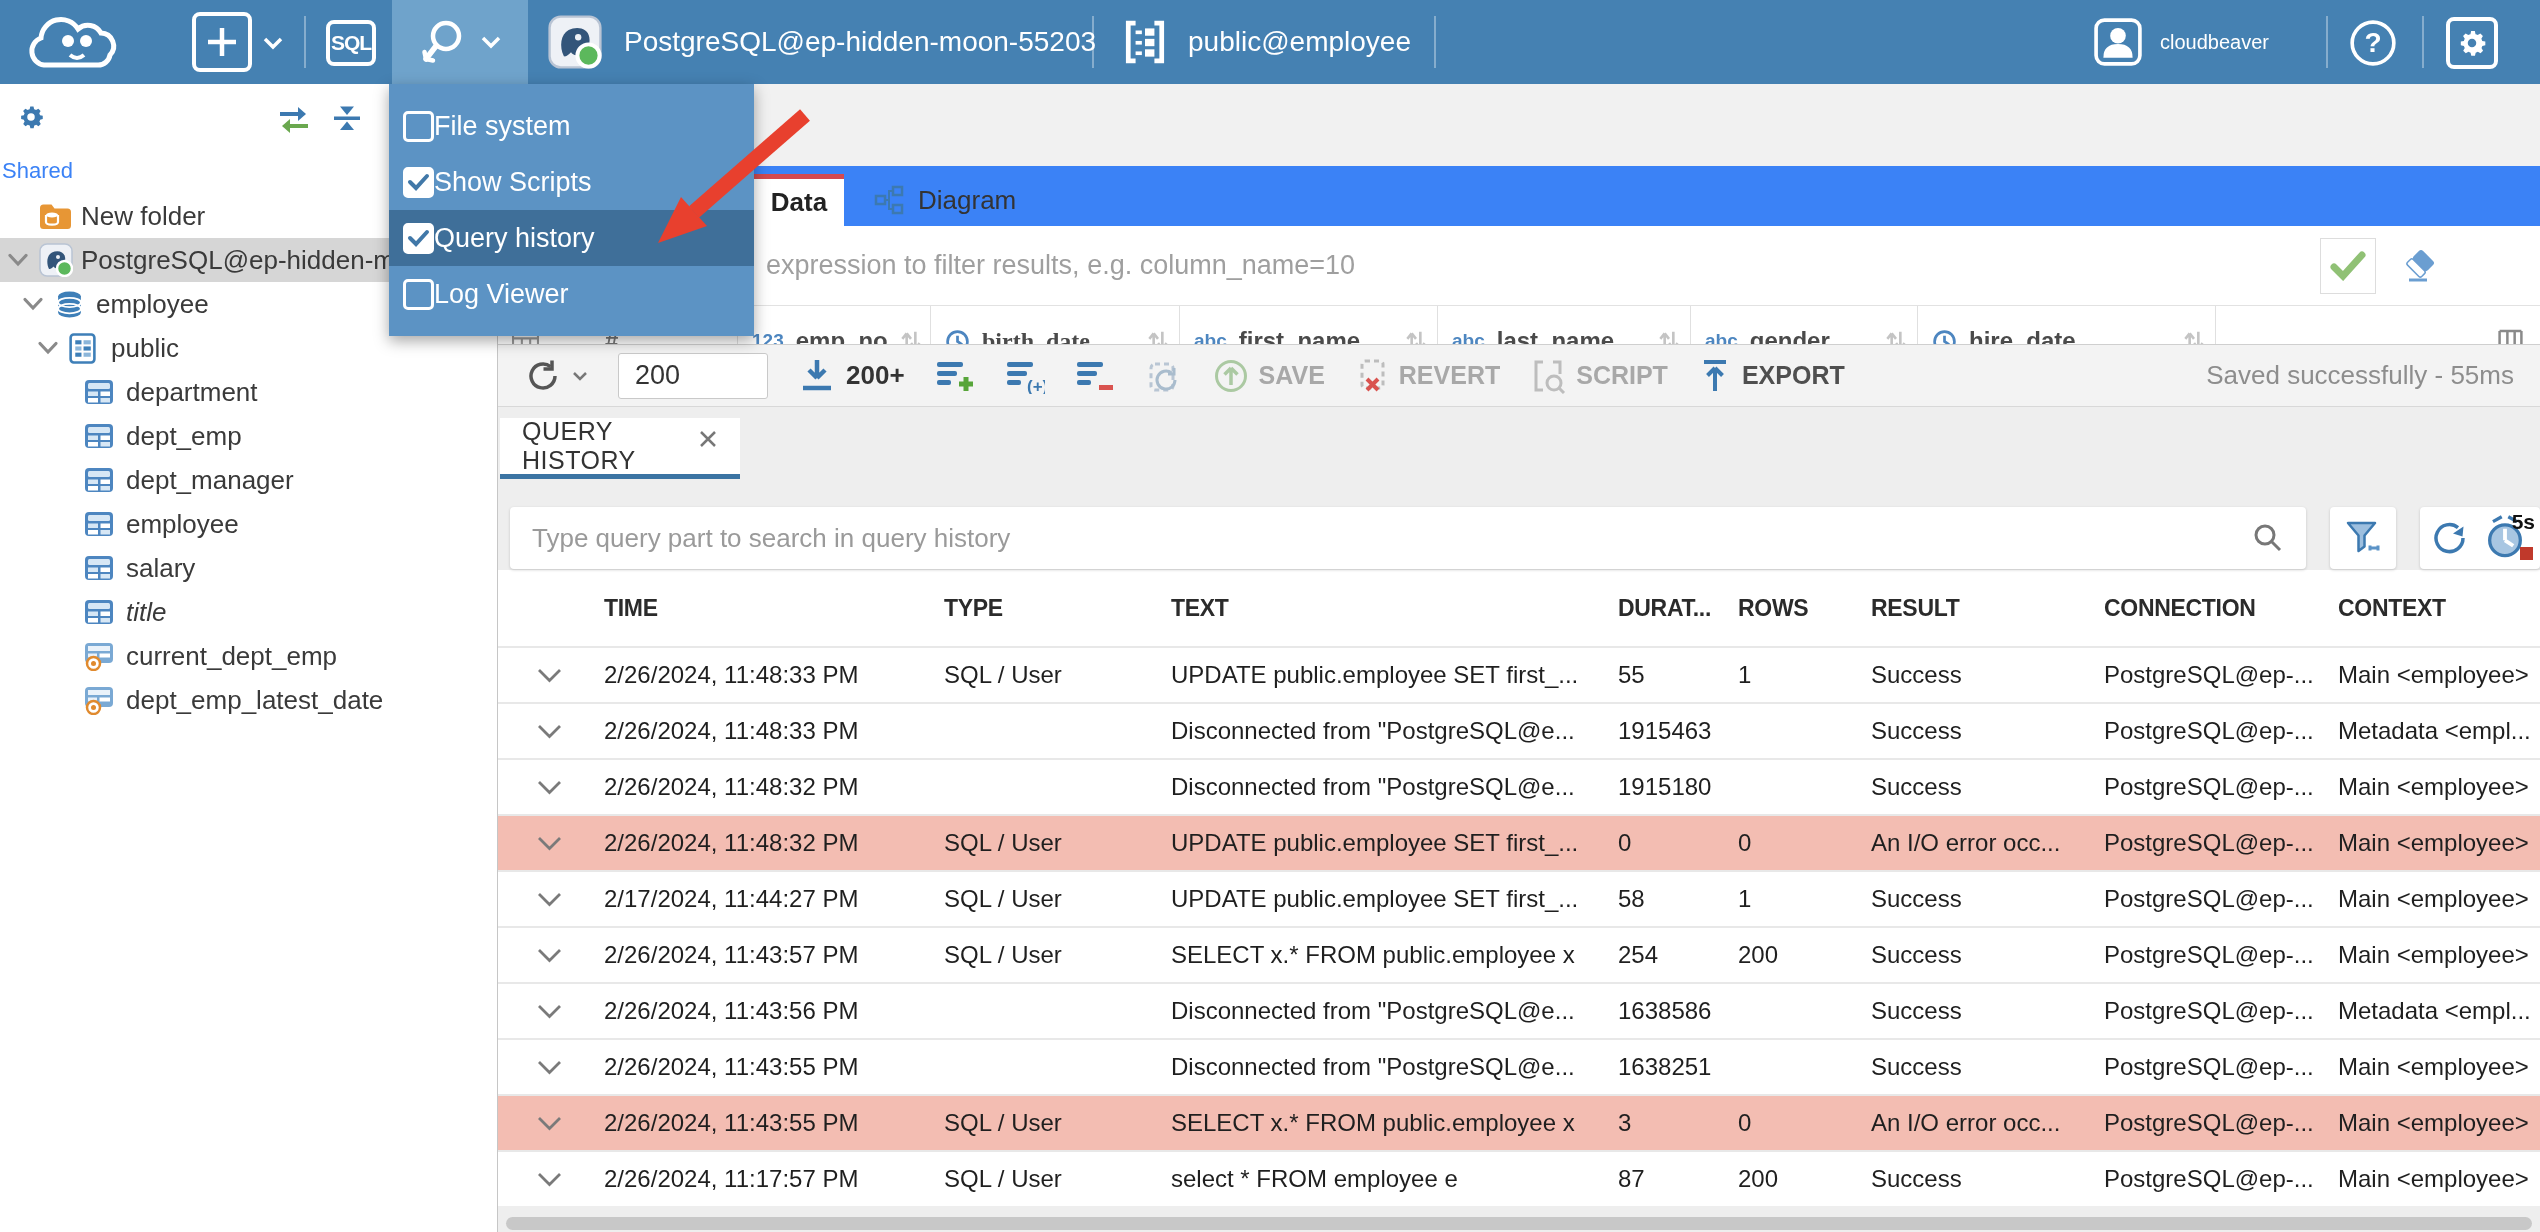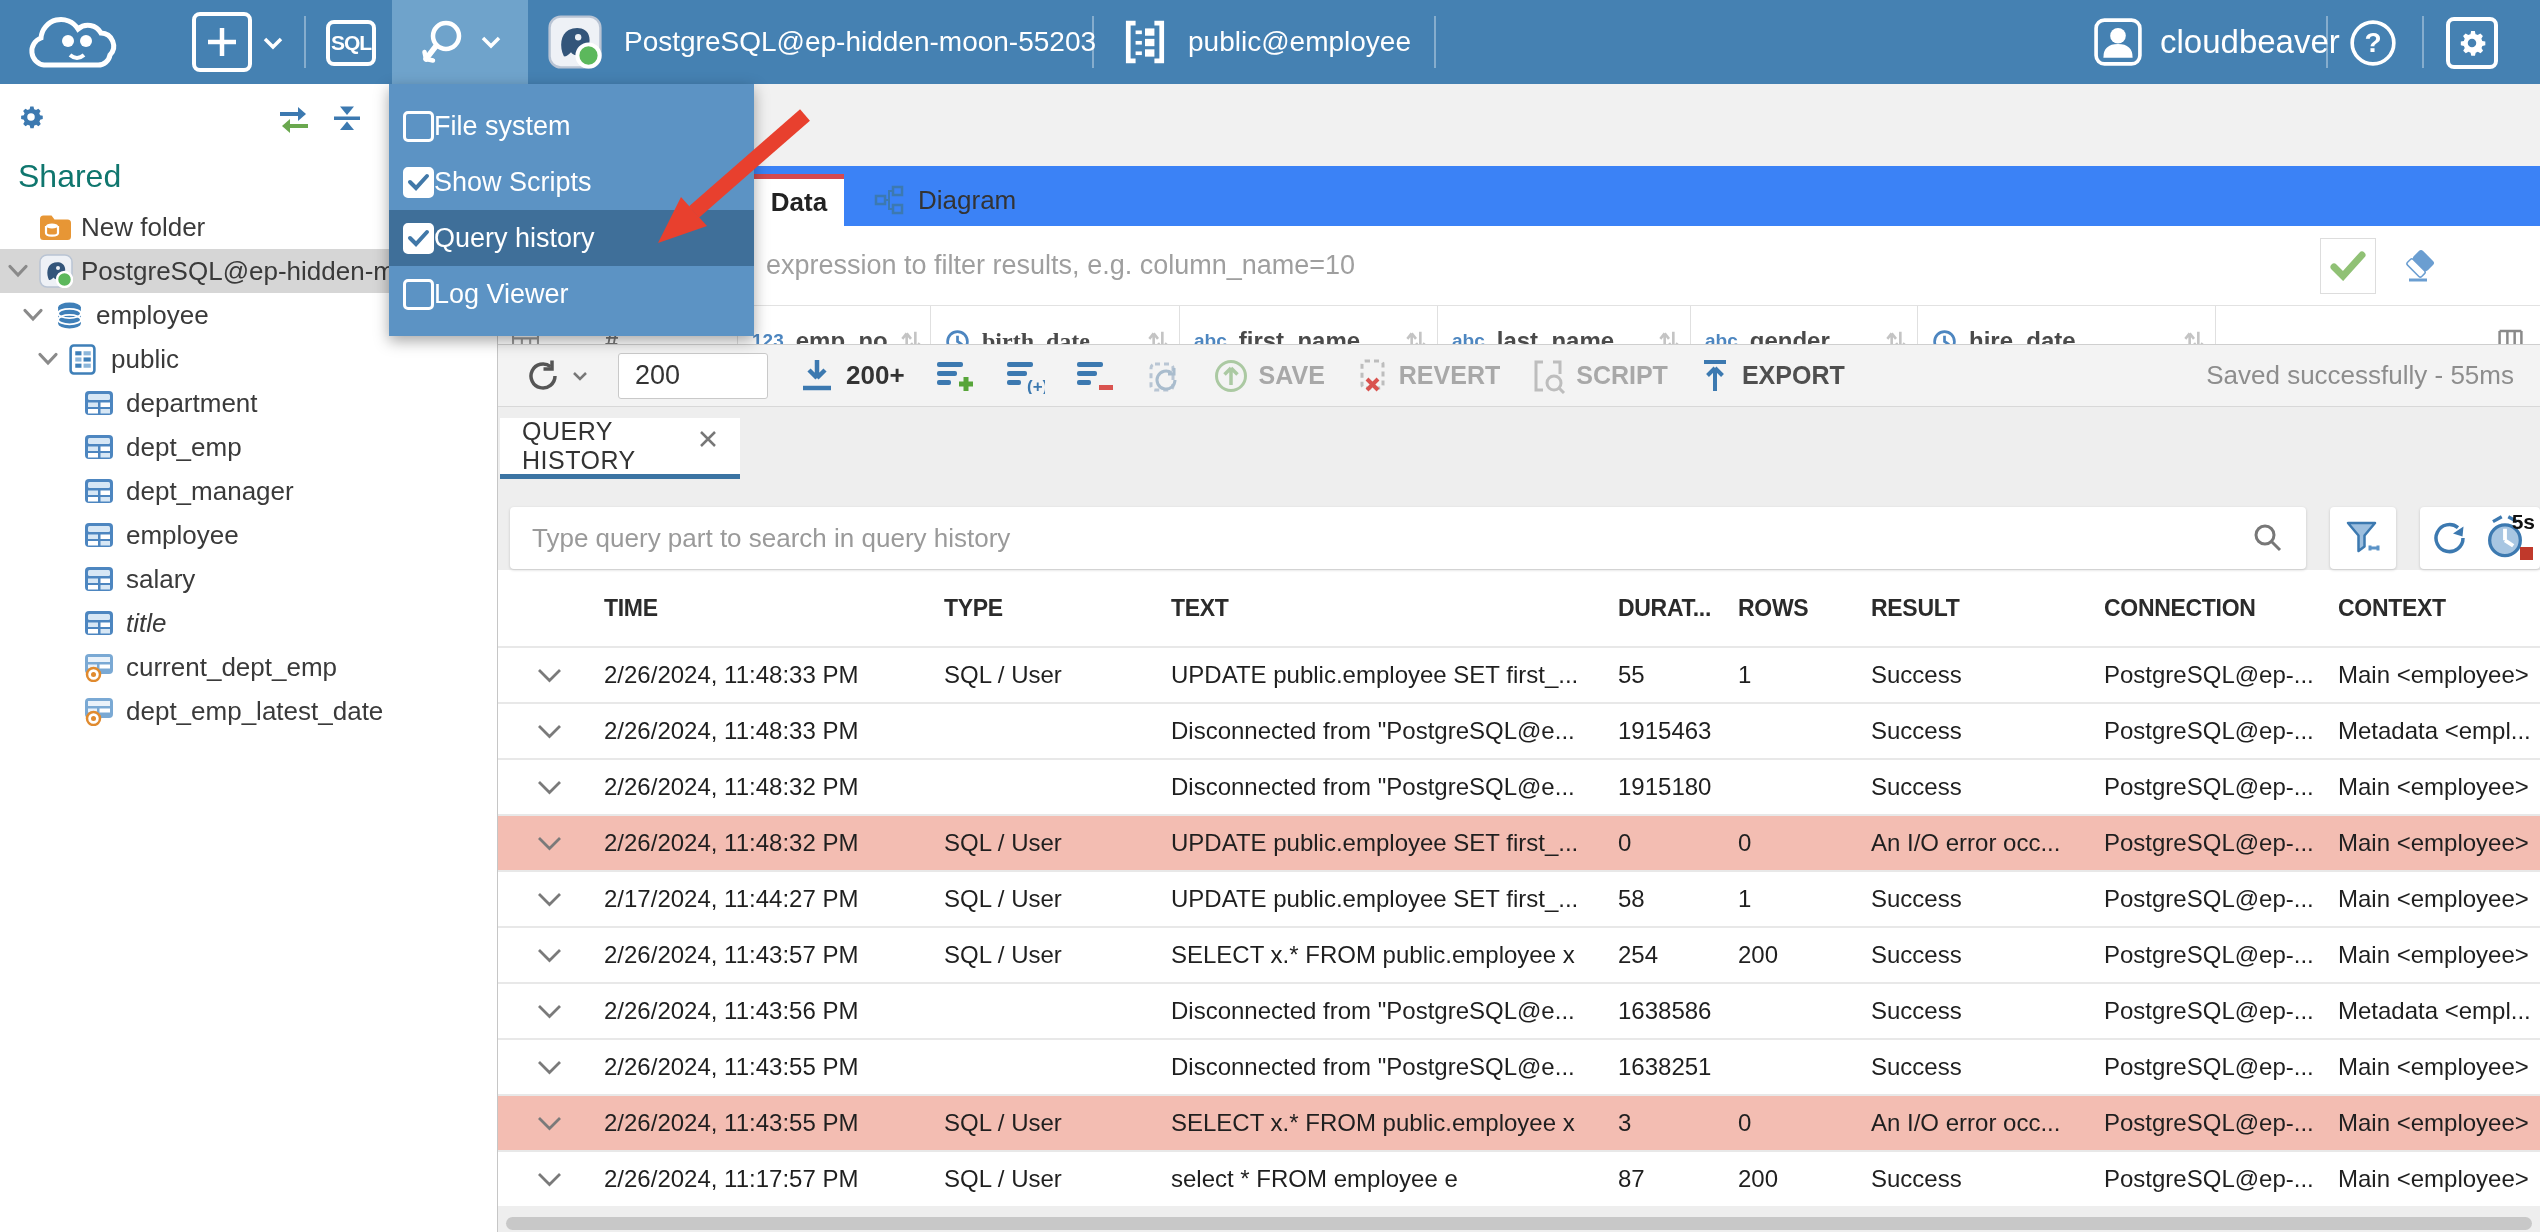--- a/index.html
+++ b/index.html
@@ -11,36 +11,36 @@
   .topbar > * { position:absolute; }
   .tb-sep { width:2px; height:52px; top:16px; background:rgba(255,255,255,.35); }
   .tb-logo { left:22px; top:7px; }
   .tb-btn { border:4px solid #fff; border-radius:8px; display:flex; align-items:center; justify-content:center; }
   .tb-new { left:192px; top:12px; width:60px; height:60px; }
   .tb-chev-new { left:262px; top:36px; }
   .tb-sql { left:326px; top:20px; width:50px; height:46px; font-size:21px; font-weight:bold; letter-spacing:-1px; }
   .tb-tools { left:392px; top:0; width:136px; height:84px; background:#6fa3cb; display:flex; align-items:center; justify-content:center; gap:12px; }
   .tb-conn { left:548px; top:0; height:84px; display:flex; align-items:center; gap:22px; font-size:28px; }
   .tb-schema { left:1122px; top:0; height:84px; display:flex; align-items:center; gap:20px; font-size:28px; }
-  .tb-user { left:2094px; top:0; height:84px; display:flex; align-items:center; gap:18px; font-size:33px; }
+  .tb-user { left:2094px; top:0; height:84px; display:flex; align-items:center; gap:18px; font-size:20px; }
   .tb-help { left:2348px; top:18px; }
   .tb-settings { left:2446px; top:17px; width:52px; height:52px; border:4px solid #fff; border-radius:8px; display:flex; align-items:center; justify-content:center; }
 
   
   .app { display:flex; height:1148px; }
   .sidebar { width:497px; background:#fff; position:relative; flex:none; }
   .main { flex:1; border-left:1px solid #c6c6c6; display:flex; flex-direction:column; background:#fff; }
 
   
   .sb-toolbar { position:relative; height:64px; }
   .sb-toolbar > * { position:absolute; }
   .sb-gear { left:16px; top:18px; }
   .sb-swap { left:276px; top:22px; }
   .sb-collapse { left:332px; top:20px; }
-  .sb-section { margin:10px 0 10px 18px; color:#0f766e; font-size:32px; }
+  .sb-section { margin:10px 0 10px 2px; color:#3b82f6; font-size:22px; }
   .tree-row { height:44px; display:flex; align-items:center; font-size:26px; color:#3a3a3a; white-space:nowrap; overflow:hidden; }
   .tree-row.selected { background:#d6d6d6; }
   .tree-chev { width:32px; flex:none; display:flex; align-items:center; }
   .tree-icon { width:38px; flex:none; display:flex; align-items:center; }
   .tree-label { padding-left:4px; }
 
   
   .strip-top { height:82px; background:#f1f1f1; }
   .tabbar { height:60px; background:#3b82f6; display:flex; align-items:flex-end; }
   .tab-data { margin-left:256px; width:90px; height:52px; background:#fff; border-top:5px solid #d4494f; display:flex; align-items:center; justify-content:center; font-size:26px; font-weight:bold; color:#222; }

